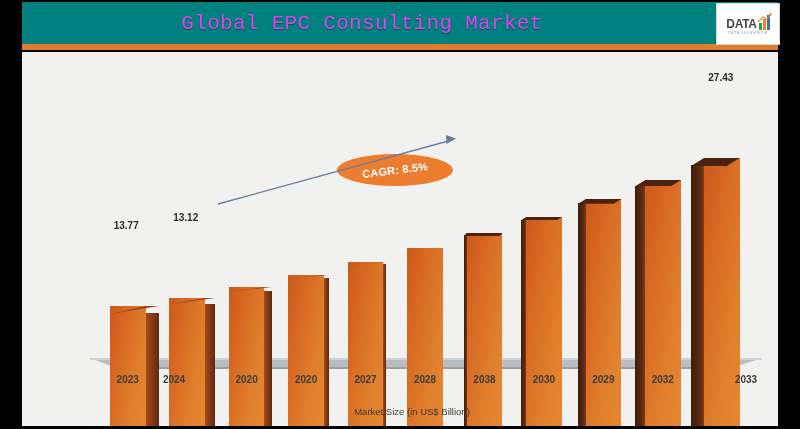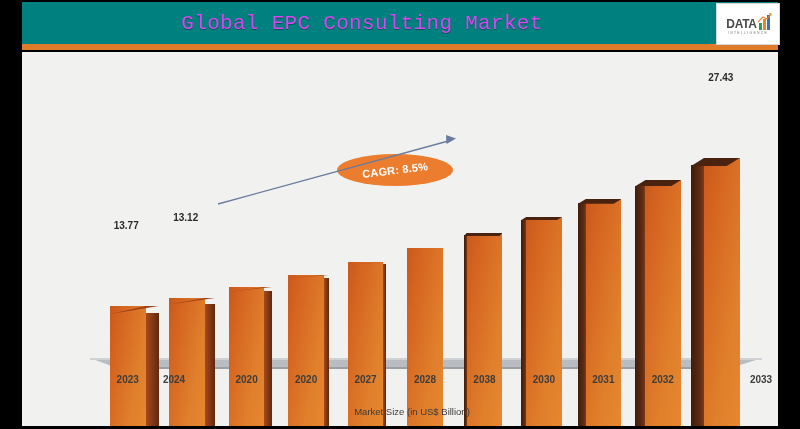--- a/index.html
+++ b/index.html
@@ -177,18 +177,18 @@
   <div class="val-label" style="left: 91.7273px; top: 168.216px;">13.77</div>
       <div class="x-label" style="left: 85.7273px; top: 322px; width: 40px;">2023</div>
       <div class="val-label" style="left: 151.182px; top: 159.813px;">13.12</div>
       <div class="x-label" style="left: 132px; top: 322px; width: 40px;">2024</div>
       <div class="x-label" style="left: 204.636px; top: 322px; width: 40px;">2020</div>
       <div class="x-label" style="left: 264.091px; top: 322px; width: 40px;">2020</div>
       <div class="x-label" style="left: 323.545px; top: 322px; width: 40px;">2027</div>
       <div class="x-label" style="left: 383px; top: 322px; width: 40px;">2028</div>
       <div class="x-label" style="left: 442.455px; top: 322px; width: 40px;">2038</div>
       <div class="x-label" style="left: 501.909px; top: 322px; width: 40px;">2030</div>
-      <div class="x-label" style="left: 561.364px; top: 322px; width: 40px;">2031</div>
+      <div class="x-label" style="left: 561.364px; top: 322px; width: 40px;">2029</div>
       <div class="x-label" style="left: 620.818px; top: 322px; width: 40px;">2032</div>
       <div class="val-label" style="left: 686.273px; top: 20px;">27.43</div>
-      <div class="x-label" style="left: 719px; top: 322px; width: 40px;">2033</div>
+      <div class="x-label" style="left: 704px; top: 322px; width: 40px;">2033</div>
     </div>
 </div>
 
 </body></html>

